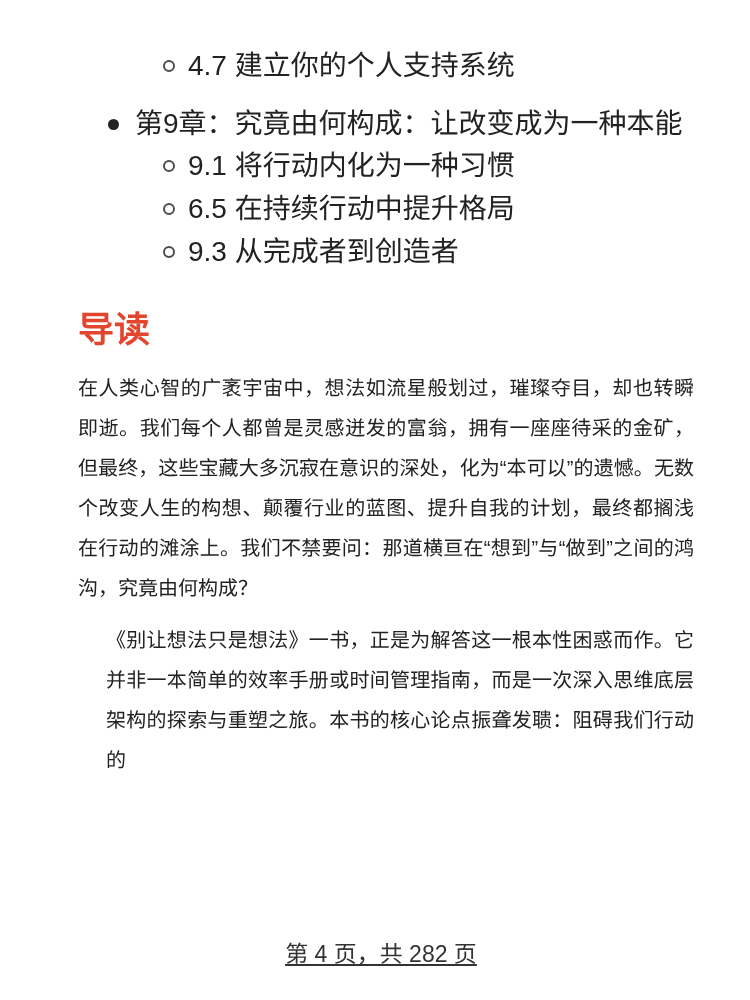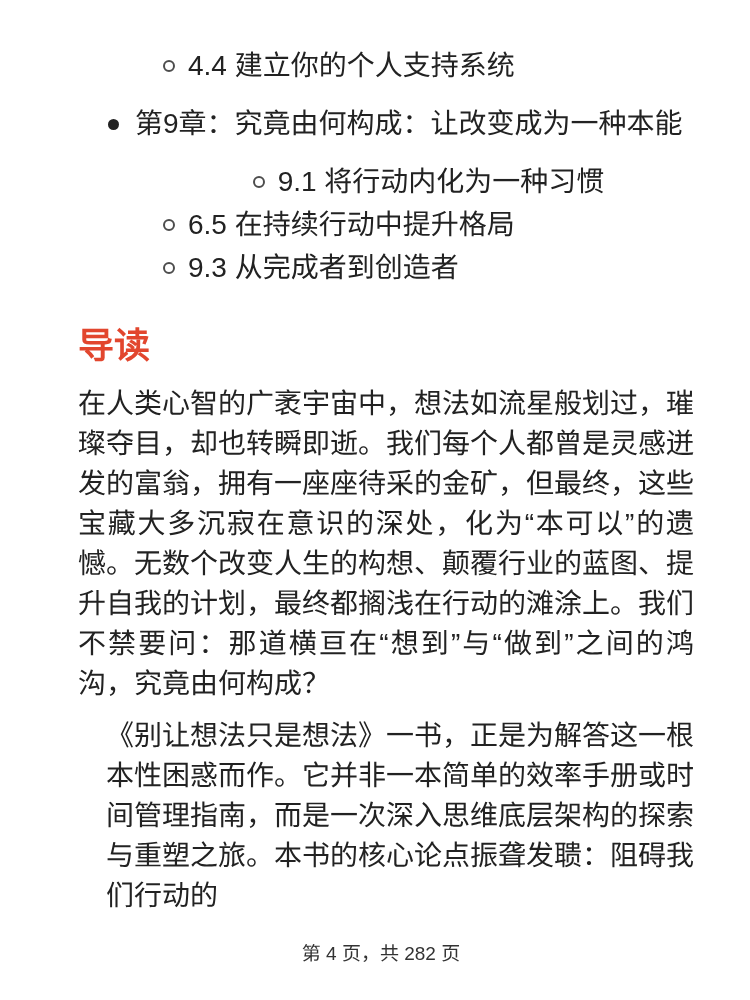--- a/index.html
+++ b/index.html
@@ -23,21 +23,21 @@
   
   .toc-row {
     display: flex;
     align-items: center;
     font-size: 28px;
     line-height: 40px;
     color: #222222;
   }
   .toc-row.l1 { padding-left: 30px; margin-top: 18px; }
   .toc-row.l2 { padding-left: 85px; }
-  .toc-row.l1 + .toc-row.l2 { margin-top: 18px; justify-content: center; }
+  .toc-row.l1 + .toc-row.l2 { margin-top: 2px; }
   .toc-row.l2 + .toc-row.l2 { margin-top: 3px; }
 
   .bullet-disc {
     flex: 0 0 auto;
     width: 11px; height: 11px;
     border-radius: 50%;
     background: #222222;
     margin-right: 16px;
   }
   .bullet-circle {
@@ -53,50 +53,51 @@
   .section-heading {
     margin-top: 38px;
     font-size: 36px;
     line-height: 40px;
     font-weight: bold;
     color: #e2462e;
   }
 
   
   .para {
-    font-size: 28px;
+    font-size: 20px;
     line-height: 40px;
     text-align: justify;
     text-justify: inter-ideograph;
     color: #222222;
   }
   .para.first { margin-top: 18px; }
   .para + .para { margin-top: 12px; margin-left: 28px; }
 
   
   .footer {
     position: absolute;
     left: 12px; right: 0;
     top: 943px;
     text-align: center;
-    font-size: 19px;
+    font-size: 23px;
     line-height: 22px;
     color: #333333;
+    text-decoration: underline;
   }
 </style>
 </head>
 <body>
 
 <div class="page">
   <div class="content">
 
     <div>
       <div class="toc-row l2">
         <span class="bullet-circle"></span>
-        <span>4.4 建立你的个人支持系统</span>
+        <span>4.7 建立你的个人支持系统</span>
       </div>
       <div class="toc-row l1">
         <span class="bullet-disc"></span>
         <span>第9章：究竟由何构成：让改变成为一种本能</span>
       </div>
       <div class="toc-row l2">
         <span class="bullet-circle"></span>
         <span>9.1 将行动内化为一种习惯</span>
       </div>
       <div class="toc-row l2">

